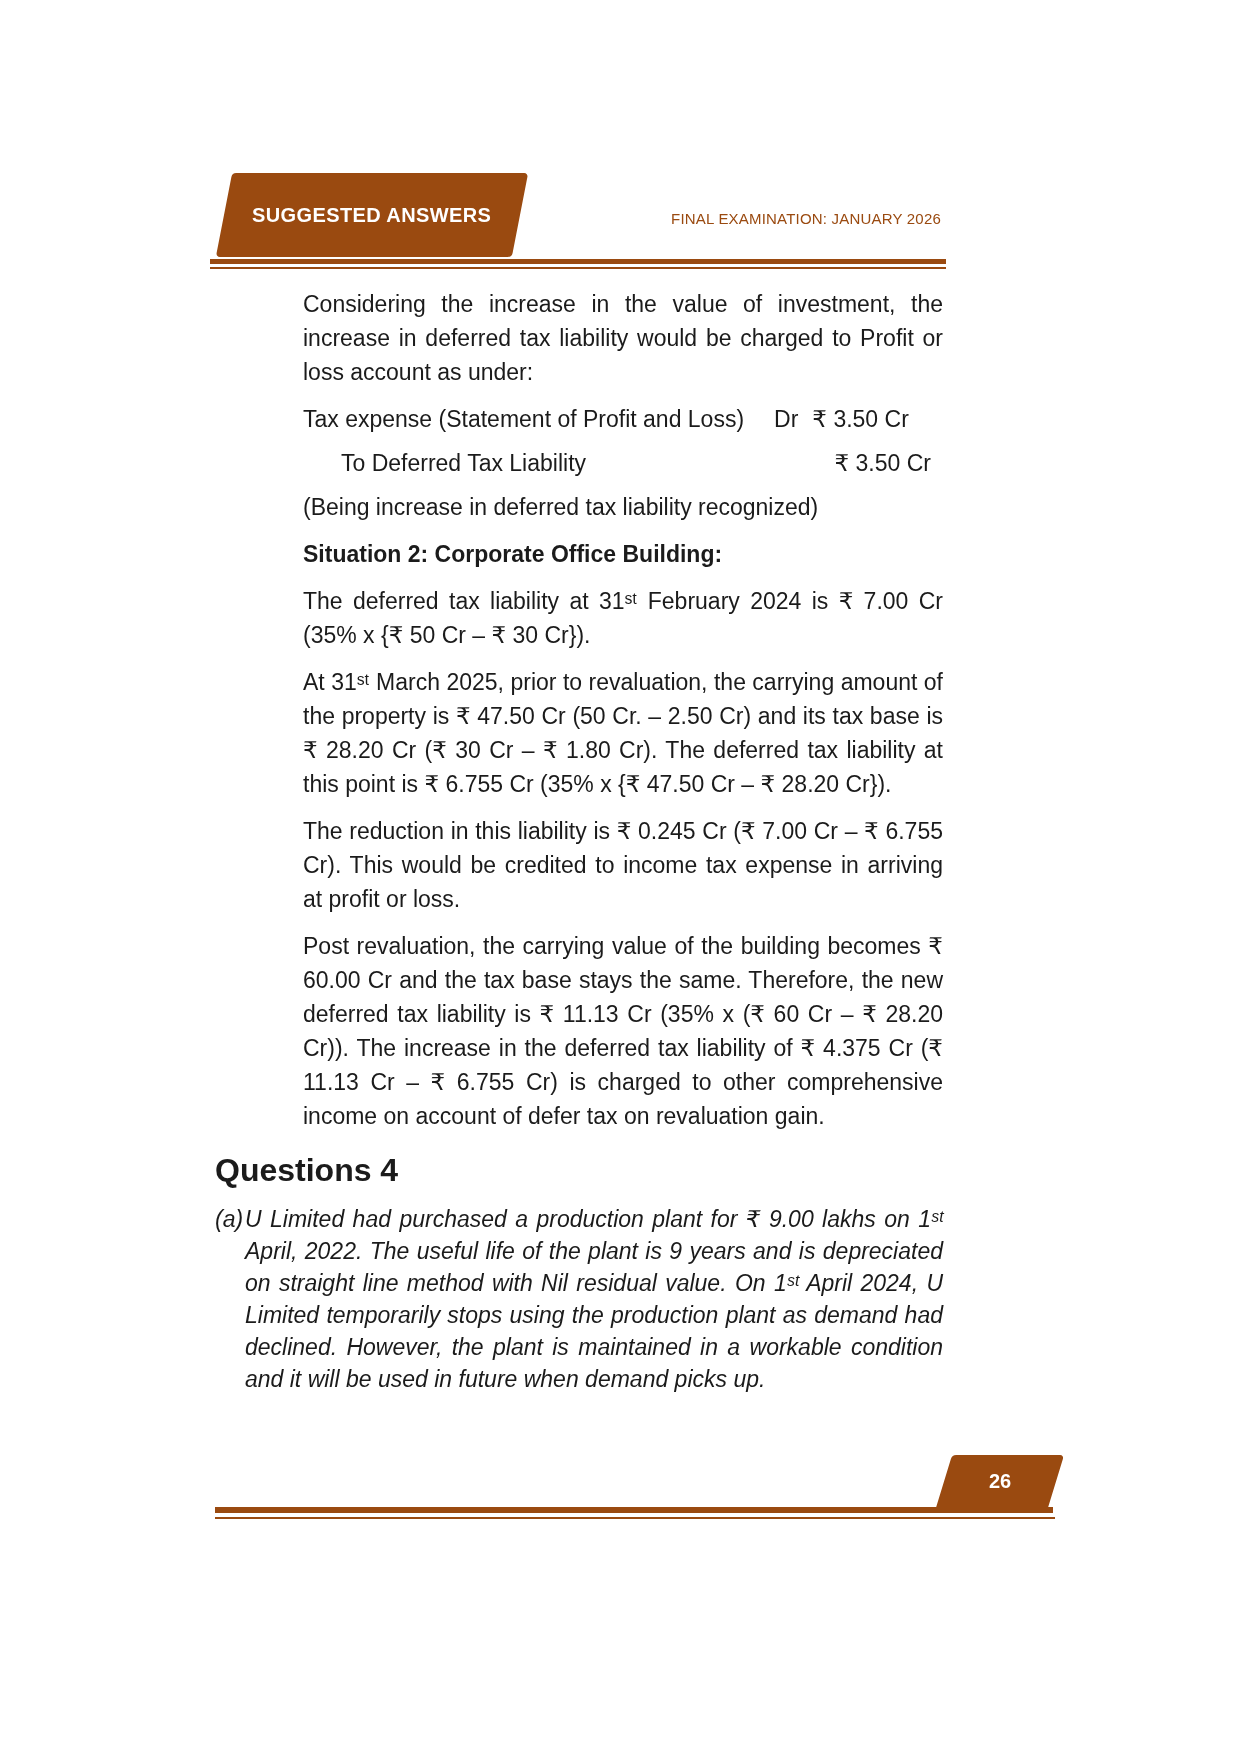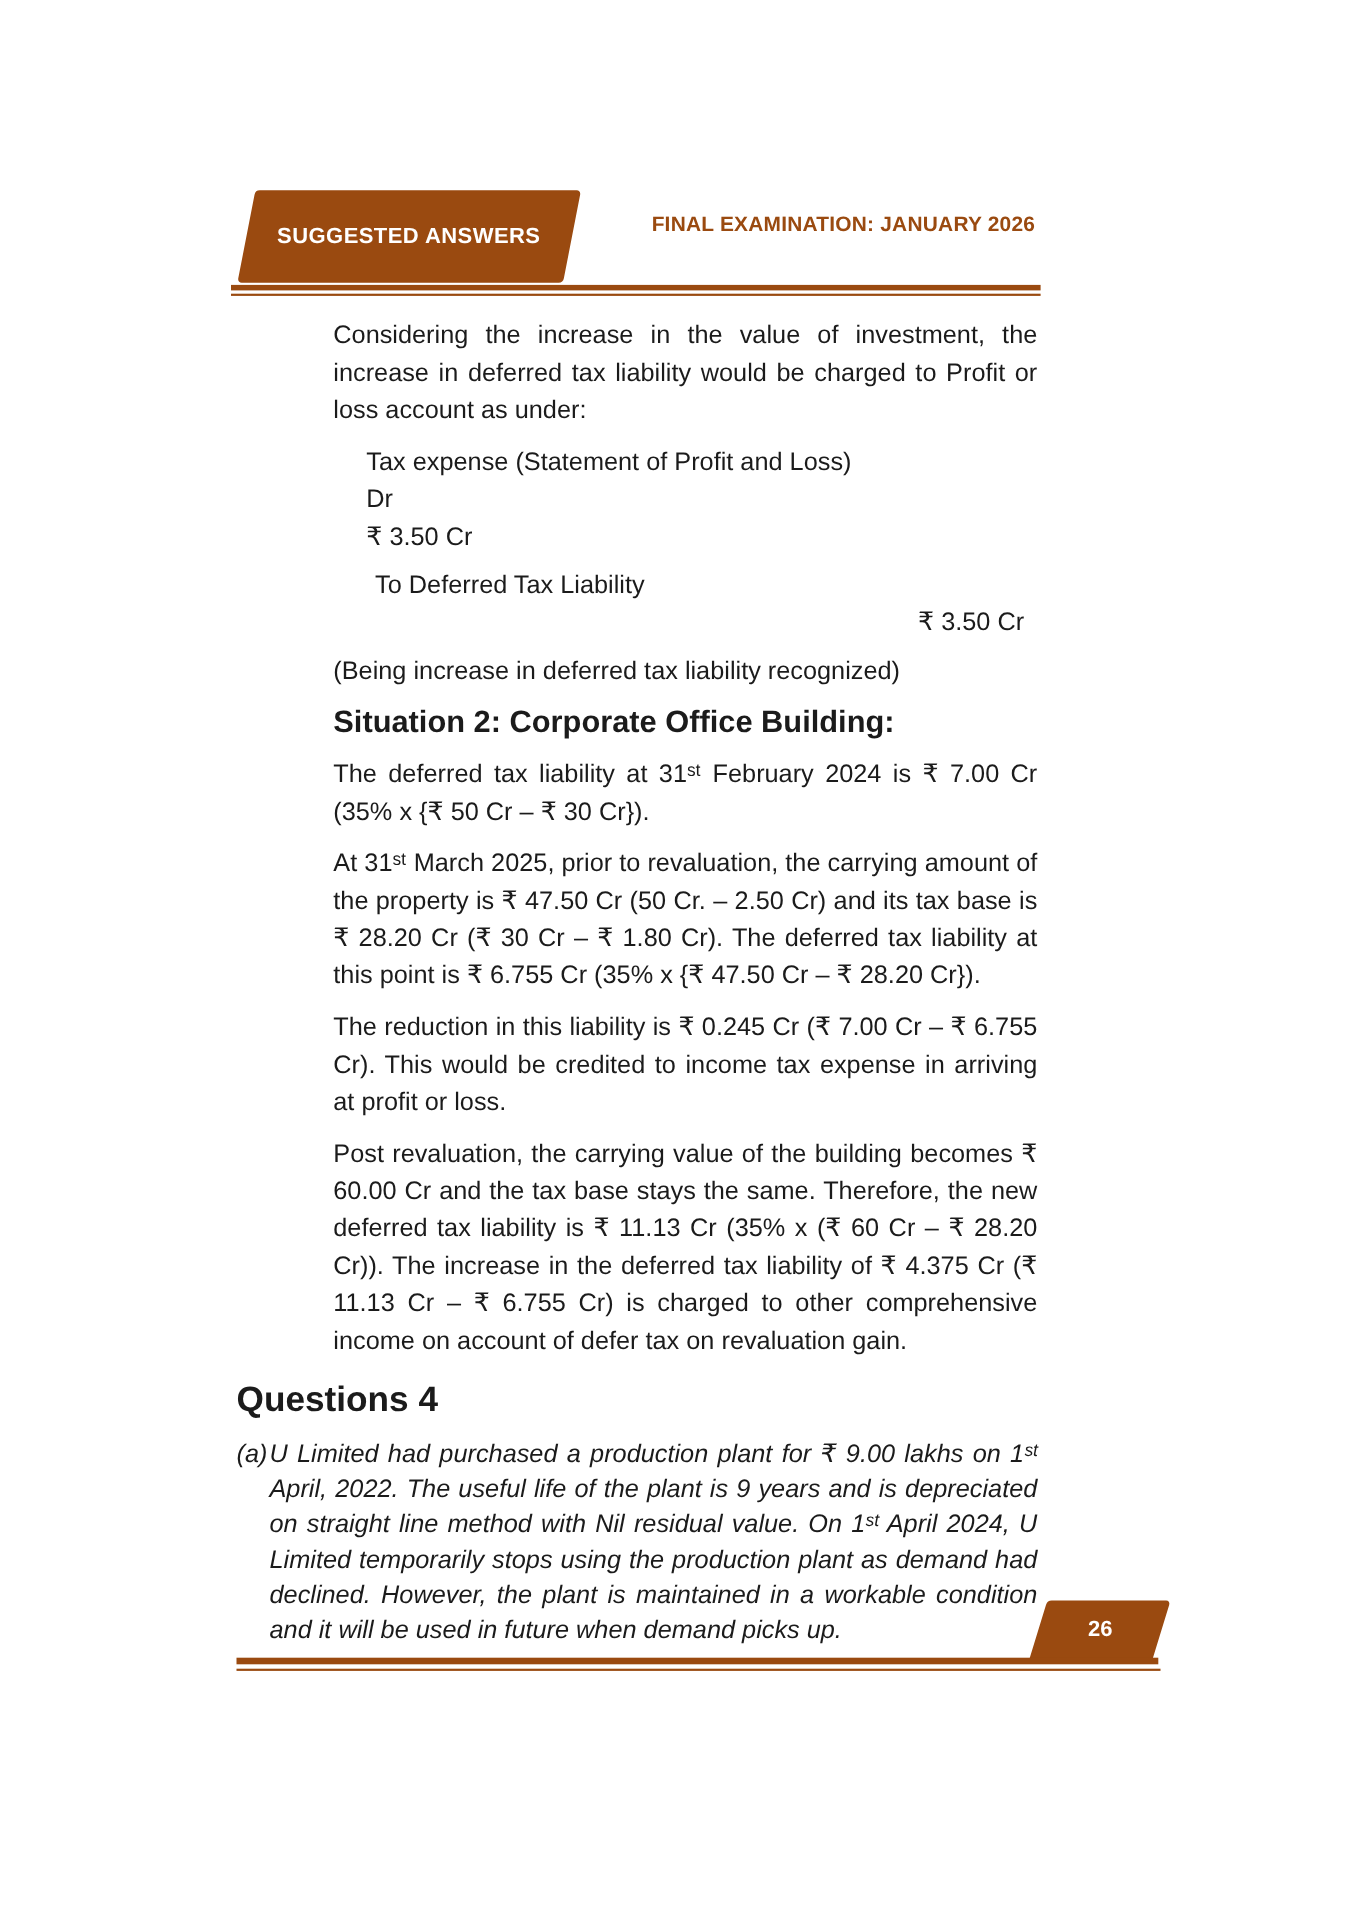--- a/index.html
+++ b/index.html
@@ -34,25 +34,25 @@
   .banner .banner-label {
     transform: skewX(11deg);
     color: #ffffff;
     font-weight: bold;
     font-size: 20px;
     letter-spacing: 0.4px;
     white-space: nowrap;
   }
   .exam-title {
     position: absolute;
-    top: 194px;
+    top: 210px;
     right: 300px;
     color: var(--brown, #9a4a10);
-    font-weight: bold;
-    font-size: 19px;
+    font-weight: normal;
+    font-size: 15px;
     letter-spacing: 0.2px;
     white-space: nowrap;
   }
   .header-rule-thick {
     position: absolute;
     left: 210px;
     top: 259px;
     width: 736px;
     height: 5px;
     background: var(--brown, #9a4a10);
@@ -84,35 +84,34 @@
     margin: 0 0 13px 0;
   }
   .journal {
     margin: 0 0 10px 0;
   }
   .journal-line {
     display: flex;
     align-items: baseline;
     margin-bottom: 10px;
     white-space: nowrap;
-    flex-direction: column;
   }
   .journal-line .dr-marker { margin-left: 30px; }
   .journal-line .dr-amount { margin-left: 14px; }
   .journal-credit {
     padding-left: 38px;
     justify-content: flex-end;
   }
   .journal-credit .cr-amount {
     margin-left: auto;
     padding-right: 12px;
   }
   .situation-heading {
     font-weight: bold;
-    font-size: 28px;
+    font-size: 23px;
     margin: 2px 0 13px 0;
   }
   .questions-heading {
     font-weight: bold;
     font-size: 32px;
     margin: 20px 0 16px 0;
   }
   .question-item {
     display: flex;
     font-style: italic;

